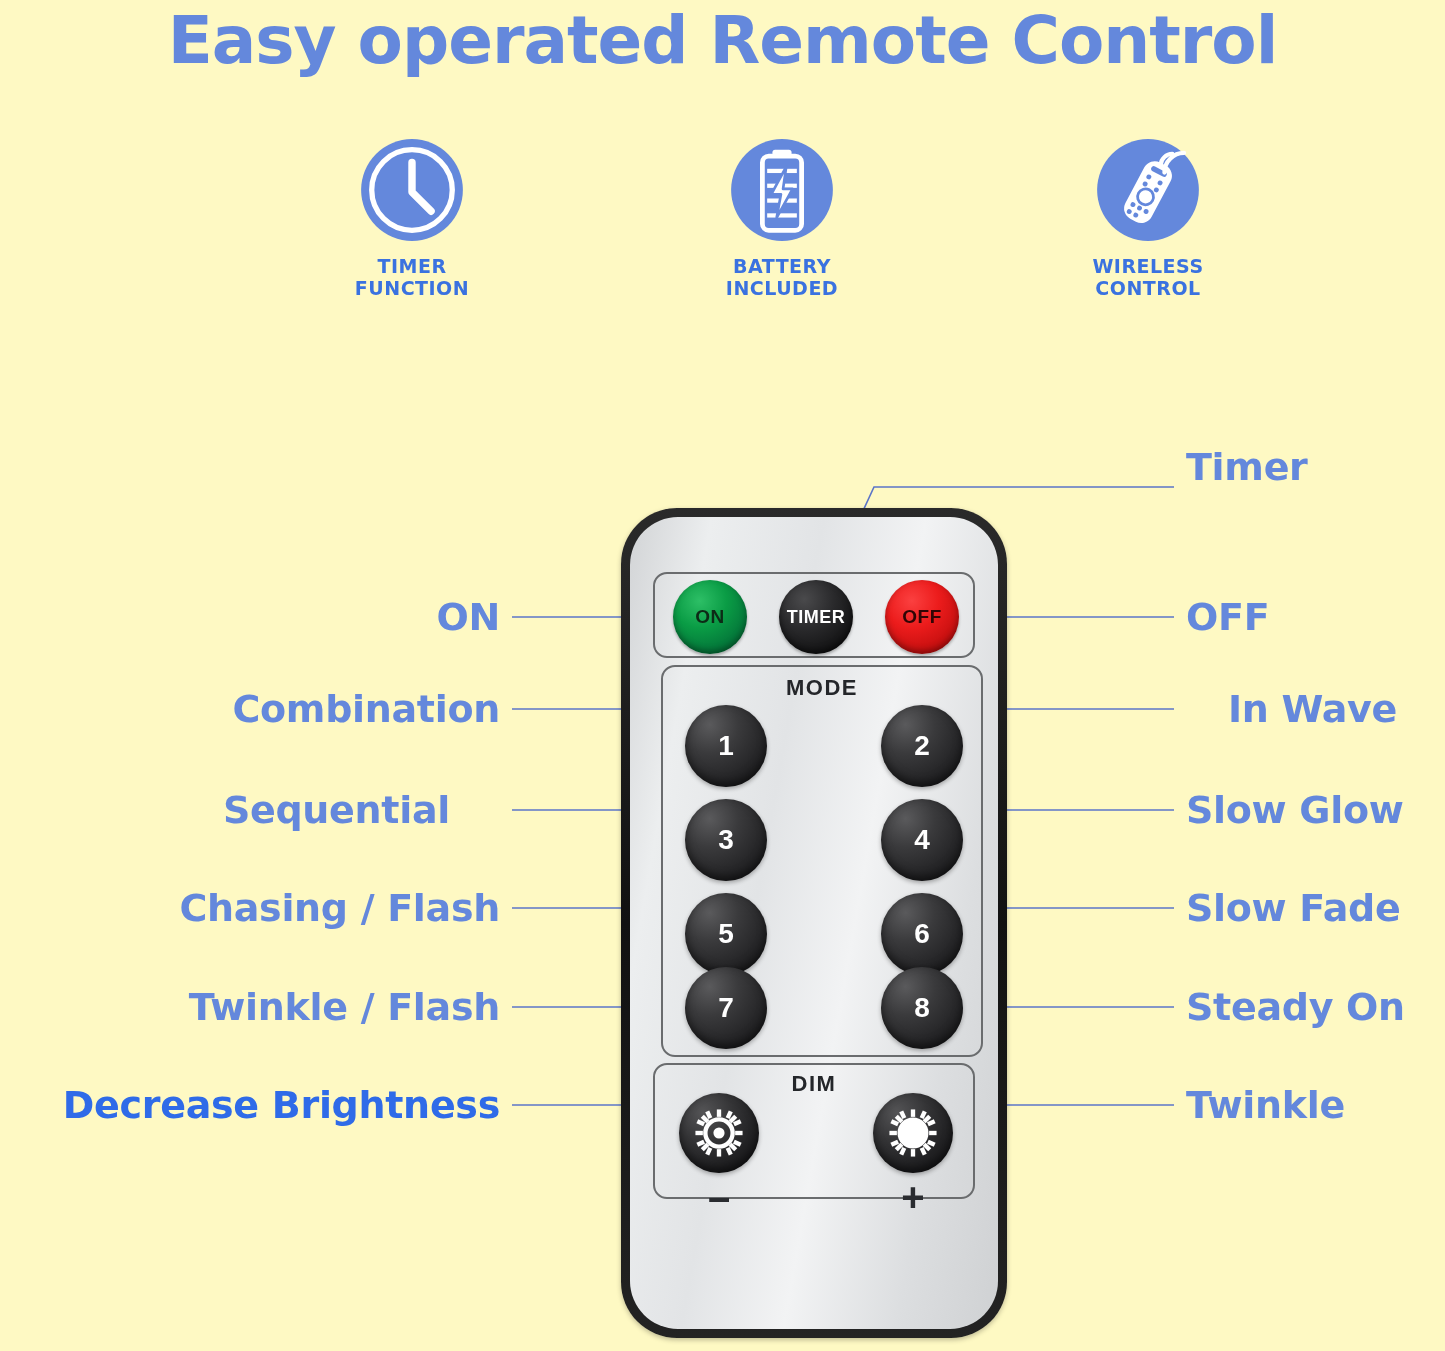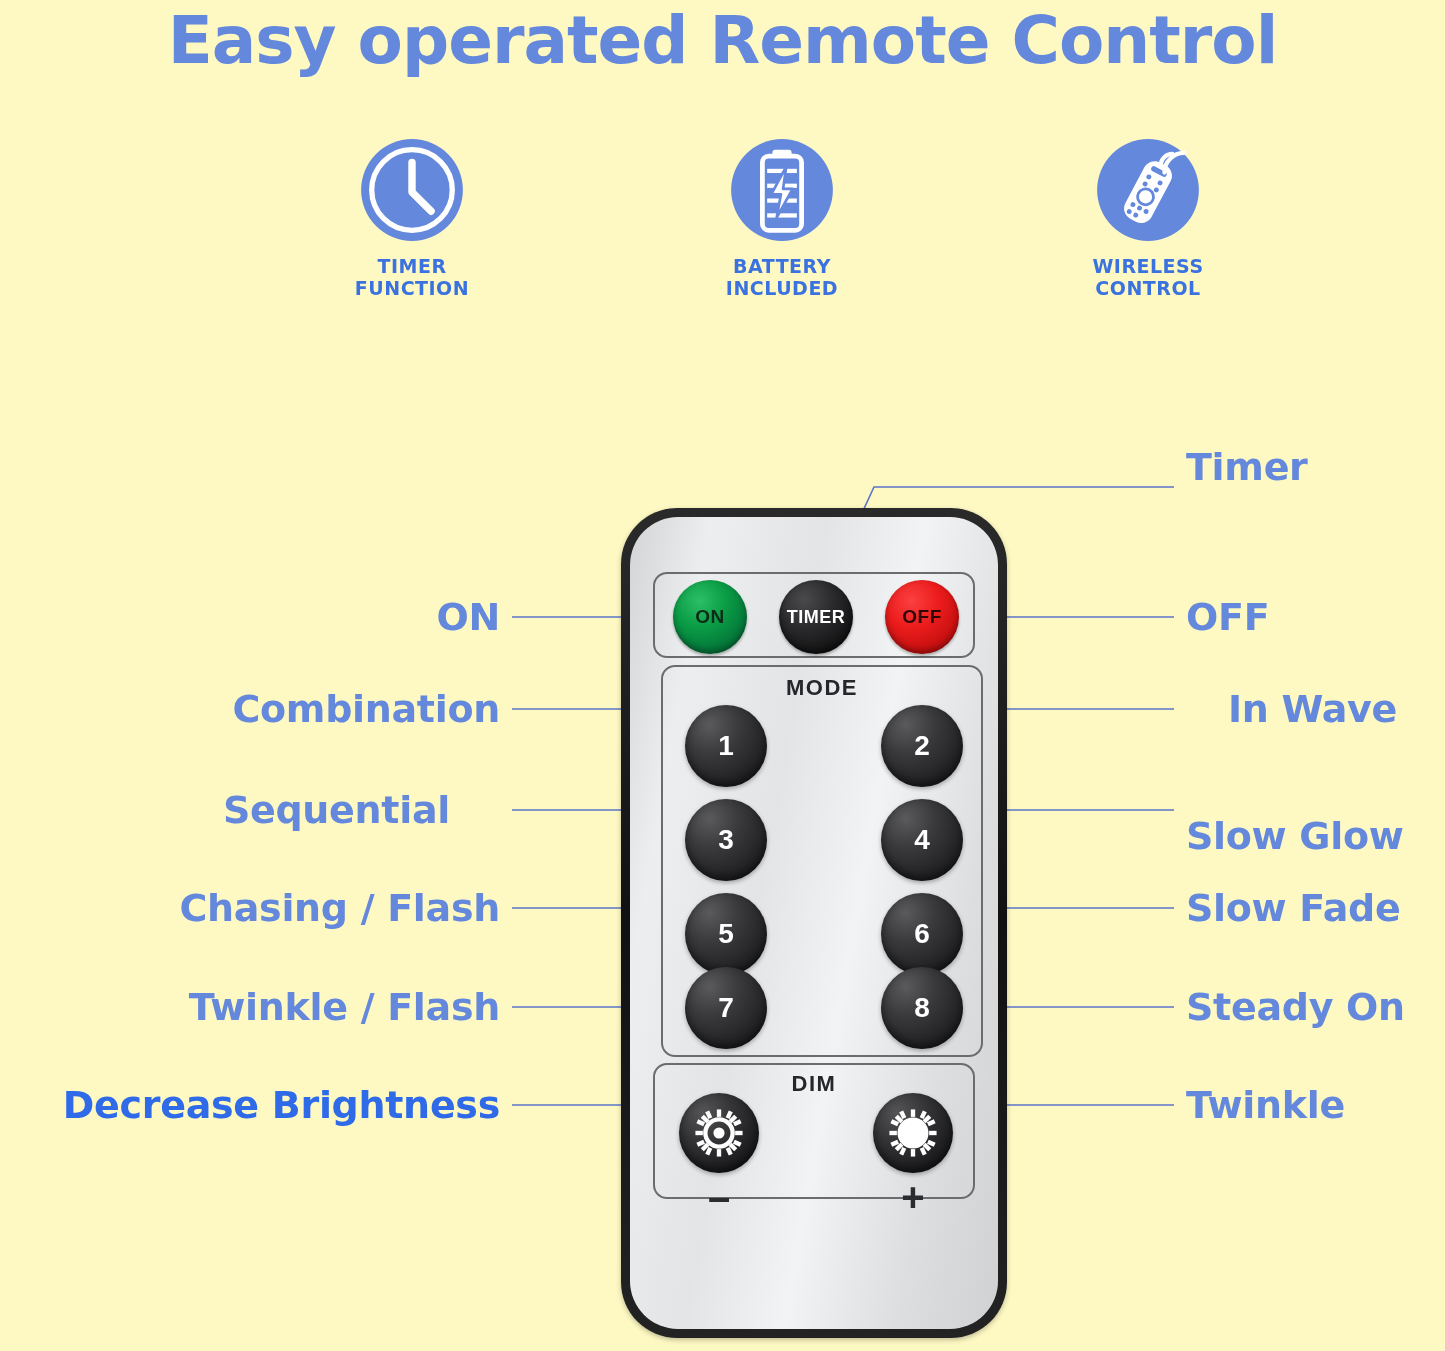--- a/index.html
+++ b/index.html
@@ -284,21 +284,21 @@
   <div class="callout left" style="right:945px; top:595px;">ON</div>
   <div class="callout left" style="right:945px; top:687px;">Combination</div>
   <div class="callout left" style="right:995px; top:788px;">Sequential</div>
   <div class="callout left" style="right:945px; top:886px;">Chasing / Flash</div>
   <div class="callout left" style="right:945px; top:985px;">Twinkle / Flash</div>
   <div class="callout left strong" style="right:945px; top:1083px;">Decrease Brightness</div>
 
   <div class="callout right" style="left:1186px; top:445px;">Timer</div>
   <div class="callout right" style="left:1186px; top:595px;">OFF</div>
   <div class="callout right" style="left:1186px; top:687px;margin-left:42px;">In Wave</div>
-  <div class="callout right" style="left:1186px; top:788px;margin-top:26px;">Slow Glow</div>
+  <div class="callout right" style="left:1186px; top:788px;">Slow Glow</div>
   <div class="callout right" style="left:1186px; top:886px;">Slow Fade</div>
   <div class="callout right" style="left:1186px; top:985px;">Steady On</div>
   <div class="callout right" style="left:1186px; top:1083px;">Twinkle</div>
 
   <div id="remote">
     <div id="remote-face">
 
       <div class="panel" id="panel-power">
         <div class="btn btn-power" id="btn-on">ON</div>
         <div class="btn btn-power" id="btn-timer">TIMER</div>

